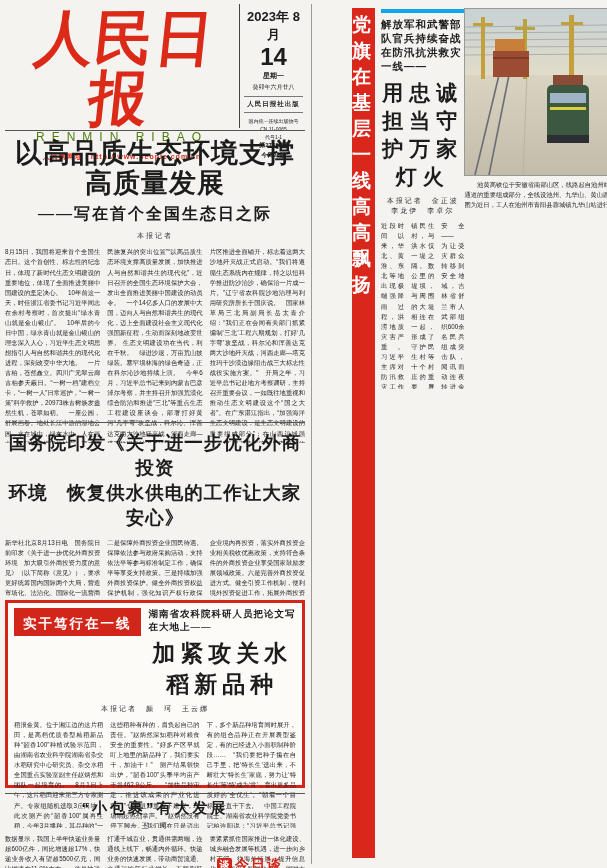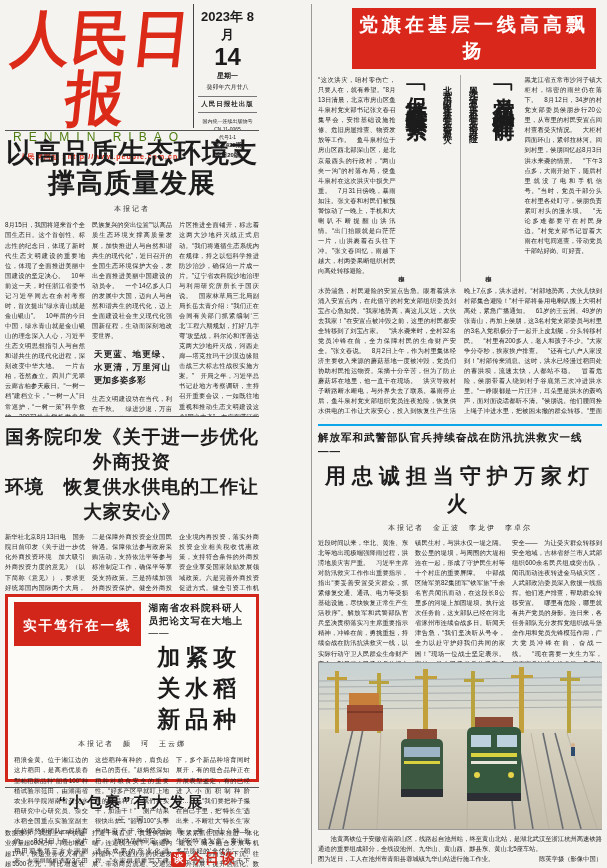--- a/index.html
+++ b/index.html
@@ -1,20 +1,20 @@
 <!DOCTYPE html>
 <html><head>
 <meta charset="utf-8">
 <style>
   * { box-sizing: border-box; margin: 0; padding: 0; }
   html,body { width:607px; height:868px; overflow:hidden; background:#efeeec; }
   body { font-family:"Liberation Sans", sans-serif; color:#1c1c1c; }
   .page { width:607px; height:868px; padding:4px 5px; display:flex; gap:6px; background:#f4f3f0; }
   .half-left { width:300px; display:flex; flex-direction:column; }
-  .half-right { width:291px; display:flex; flex-direction:column; border-left:1px solid #9a9a96; padding-left:6px;margin-left:46px; }
+  .half-right { width:291px; display:flex; flex-direction:row; border-left:1px solid #9a9a96; padding-left:6px; }
 
   
   .masthead { height:124px; display:flex; }
   .mast-main { flex:1; text-align:center; padding-top:6px; }
   .paper-title { font-family:"DejaVu Serif", serif; font-weight:bold; font-size:58px; line-height:1.0;
                  color:#dc2a18; transform:skewX(-6deg) scaleY(1.04); letter-spacing:2px; }
   .paper-pinyin { color:#4d7c0f; font-weight:normal; font-size:12px; letter-spacing:7px; margin-top:4px; }
   .paper-site { color:#dc2a18; font-weight:bold; font-size:7px; margin-top:8px; letter-spacing:1px; }
   .datebox { width:66px; border-left:1px solid #444; padding:4px 2px 0 4px; text-align:center; }
   .db-ym { font-size:13px; font-weight:bold; }
@@ -40,21 +40,21 @@
   .eco-cols { height:196px; }
 
   
   .gwy { border-top:1px solid #555; padding-top:8px; height:172px; }
   .gwy-head { text-align:center; font-weight:bold; font-size:18.5px; line-height:1.35; letter-spacing:1px; font-family:"Liberation Sans", sans-serif; }
   .gwy-cols { margin-top:7px; height:106px; }
 
   
   .redbox { margin-top:6px; border:3px solid #d3261b; height:188px; padding:5px 6px; background:#fcfbf8; }
   .rb-toprow { display:flex; gap:8px; }
-  .rb-label { background:#d3261b; color:#fff; font-weight:bold; font-size:13.5px; letter-spacing:2px; padding:15px 9px; height:44px; white-space:nowrap; }
+  .rb-label { background:#d3261b; color:#fff; font-weight:bold; font-size:13.5px; letter-spacing:2px; padding:7px 9px; height:28px; white-space:nowrap; }
   .rb-headblock { flex:1; text-align:center; }
   .rb-kicker { font-size:9.5px; font-weight:bold; font-family:"Liberation Serif", serif; text-align:left; letter-spacing:1px; }
   .rb-head { font-size:23px; font-weight:bold; font-family:"Liberation Serif", serif; letter-spacing:5px; margin-top:4px; }
   .rb-byline { margin-top:4px; }
   .rb-cols { margin-top:6px; height:108px; }
 
   
   .xbg { border-top:1px solid #555; margin-top:5px; padding-top:5px; height:86px; position:relative; }
   .xbg-head { text-align:center; font-size:15px; font-weight:bold; font-family:Liberation Sans, sans-serif; letter-spacing:3px; }
   .xbg .byline { margin:3px 0; }
@@ -72,21 +72,21 @@
   .vh-kicker { writing-mode:vertical-rl; font-size:9px; font-weight:bold; letter-spacing:3px; padding:4px 3px 0 3px; font-family:"Liberation Serif", serif; }
   .vh-big { writing-mode:vertical-rl; font-size:22px; font-weight:bold; letter-spacing:3px; padding:2px 6px 0 6px;
             font-family:"Liberation Serif", serif; position:relative; }
   .vh-byline { position:absolute; left:1px; bottom:2px; writing-mode:vertical-rl; font-size:6.5px; letter-spacing:1px; color:#333; font-weight:normal; }
   .grp-beijing { border-right:1px solid #aaa; padding-right:3px; }
   .grp-hlj { padding-left:3px; }
   .flag-bottom { display:flex; gap:8px; height:152px; overflow:hidden; margin-top:4px; }
   .flag-bottom > div { flex:1; overflow:hidden; }
 
   
-  .zc { border-top:2px solid #0ea5e9; margin-top:5px; padding-top:5px; height:234px; }
+  .zc { border-top:4px solid #0ea5e9; margin-top:5px; padding-top:5px; height:234px; }
   .zc-kicker { font-size:10.5px; font-weight:bold; letter-spacing:1px; }
   .zc-head { text-align:center; font-size:21px; font-weight:bold; letter-spacing:6px; font-family:"Liberation Serif", serif; margin-top:5px; }
   .zc .byline { margin:5px 0; }
   .zc-cols { height:168px; }
 
   
   .photo-block { margin-top:4px; }
   .photo-frame { border:1px solid #999; }
   .photo-frame svg { display:block; }
   .caption { margin-top:4px; }
@@ -116,26 +116,26 @@
         <div class="db-small">国内统一连续出版物号</div>
         <div class="db-small">CN 11-0065</div>
         <div class="db-small">代号1-1</div>
         <div class="db-issue">第27428期</div>
         <div class="db-issue">今日20版</div>
       </div>
     </header>
 
     <section class="eco">
       <h1 class="eco-head">以高品质生态环境支撑高质量发展</h1>
+      <div class="eco-sub">——写在首个全国生态日之际</div>
       <div class="byline">本报记者</div>
       <div class="cols eco-cols bodytext">
         <div>8月15日，我国将迎来首个全国生态日。这个首创性、标志性的纪念日，体现了新时代生态文明建设的重要地位，体现了全面推进美丽中国建设的坚定决心。　10年前这一天，时任浙江省委书记习近平同志在余村考察时，首次提出“绿水青山就是金山银山”。　10年后的今日中国，绿水青山就是金山银山的理念深入人心，习近平生态文明思想指引人与自然和谐共生的现代化进程，深刻改变中华大地。　一片古柏，苍然矗立。四川广元翠云廊古柏参天蔽日。“一树一档”建档立卡，“一树一人”日常巡护，“一树一策”科学救护，20973株古树焕发盎然生机，苍翠如初。　一座公园，舒展画卷。地处长江中游的湿地公园，水在城中，绿在水中，人在画中，昔日污水横流的地方，变成洋溢幸福的“幸福园”。　一条大江，碧波奔涌。“共抓大保护、不搞大开发”，2022年长江流域国控断面优良水质比例达到98.1%，“微笑天使”江豚频繁亮相，长江经济带生态环境发生转折性变化。　一片林，一座园，一条江，见证人与自然和谐共生新图景。　“把建设美丽中国摆在强国建设、</div>
         <div>
           <span>民族复兴的突出位置”“以高品质生态环境支撑高质量发展，加快推进人与自然和谐共生的现代化”，近日召开的全国生态环境保护大会，发出全面推进美丽中国建设的动员令。　一个14亿多人口的发展中大国，迈向人与自然和谐共生的现代化，迈上全面建设社会主义现代化强国新征程，生动而深刻地改变世界。</span>
-          <div class="subhead-inline">天更蓝、地更绿、水更清，万里河山更加多姿多彩</div>
           <span>生态文明建设功在当代，利在千秋。　绿进沙退，万亩荒山披绿装。塞罕坝林海的绿色奇迹，正在科尔沁沙地持续上演。　今年6月，习近平总书记来到内蒙古巴彦淖尔考察，并主持召开加强荒漠化综合防治和推进“三北”等重点生态工程建设座谈会，部署打好黄河“几字弯”攻坚战，科尔沁、浑善达克两大沙地歼灭战，河西走廊—塔克拉玛干沙漠边缘阻击战三大标志性战役，“要全力打好三北工程攻坚战”“勇当生态文明建设主力军”，推动防沙治沙从“沙进人退”到“绿进沙退”。</span>
         </div>
         <div>
           <span>片区推进全面铺开，标志着这两大沙地歼灭战正式启动。“我们将遵循生态系统内在规律，持之以恒科学推进防沙治沙，确保治一片成一片。”辽宁省农科院沙地治理与利用研究所所长于国庆说。　国家林草局三北局副局长岳太青介绍：“我们正在会同有关部门抓紧编制‘三北’工程六期规划，打好‘几字弯’攻坚战，科尔沁和浑善达克两大沙地歼灭战，河西走廊—塔克拉玛干沙漠边缘阻击战三大标志性战役实施方案。”　开局之年，习近平总书记赴地方考察调研，主持召开重要会议，一如既往地重视和推动生态文明建设这个“国之大者”。在广东湛江指出，“加强海洋生态文明建设，是生态文明建设的重要组成部分”；在山西运城强调，“不利于黄河流域生态保护的事，坚决不能做”；在四川考察时嘱托，“要把生态文明建设这篇大文章做好”……　为全局计，为长远谋。从巴山蜀水到江南水乡，从黄土高坡到彩云之南，党的十八大以来，习近平总书记的考察足迹，贯穿着对生态文明建设的重视与思考。一次次深入一线的考察调研，一场场着眼长远的重要会议，生态文明建设“四个重大转变”的深刻内涵日益清晰。</span>
           
         </div>
       </div>
     </section>
 
     <section class="gwy">

